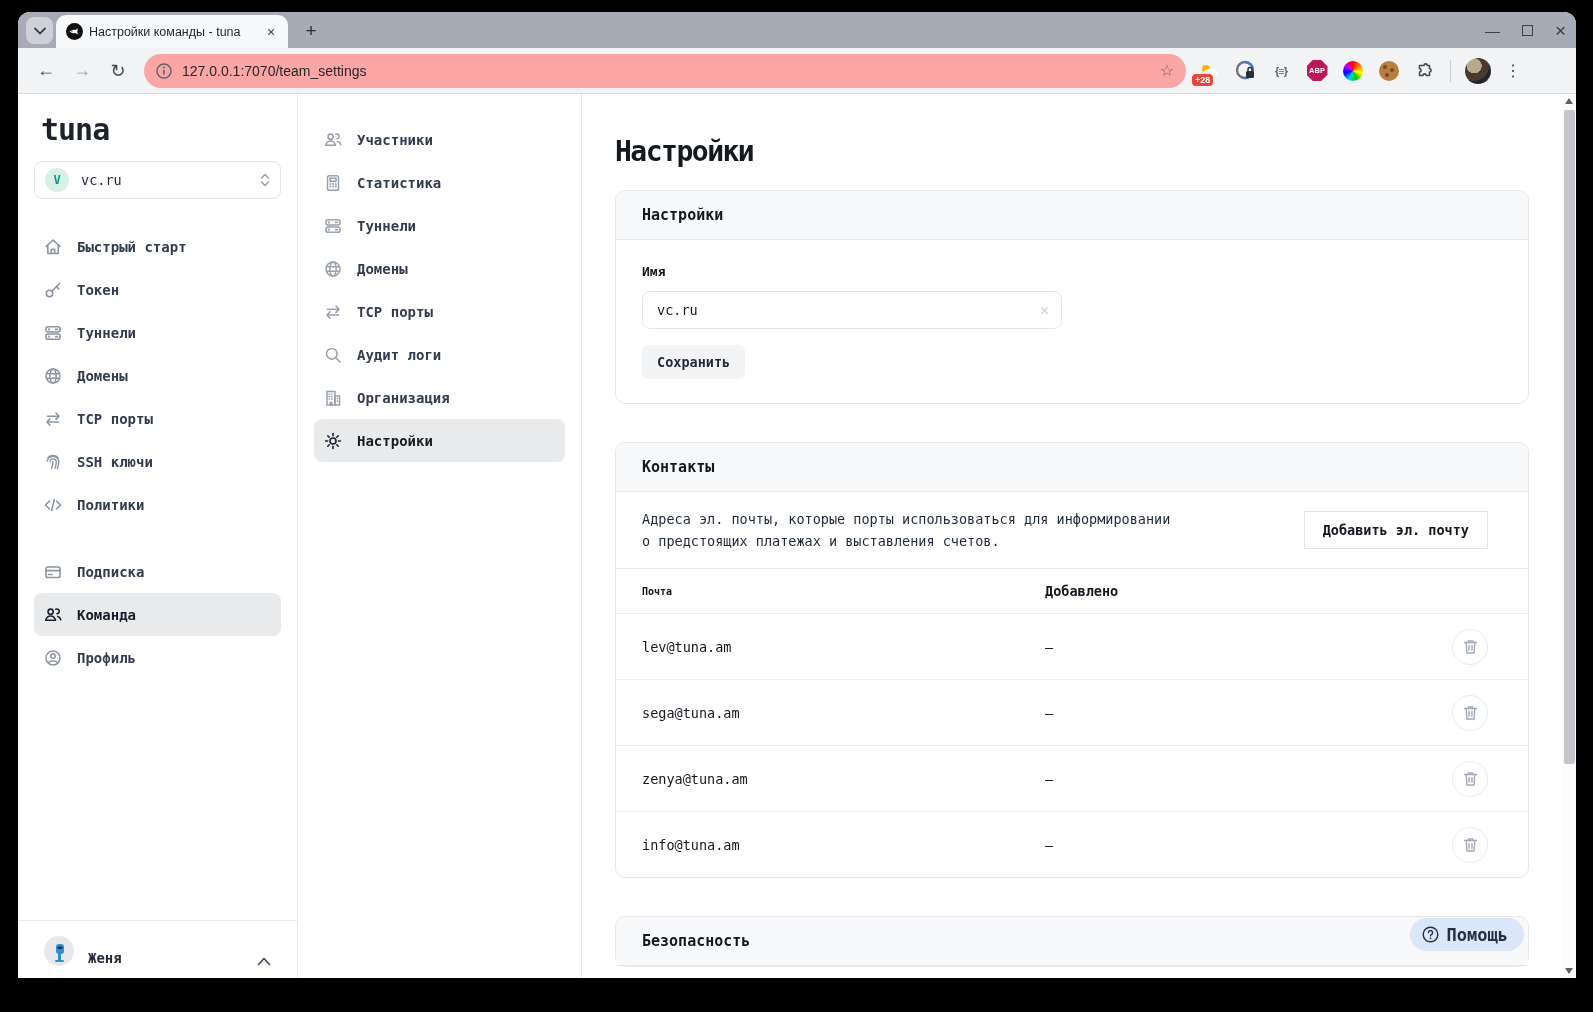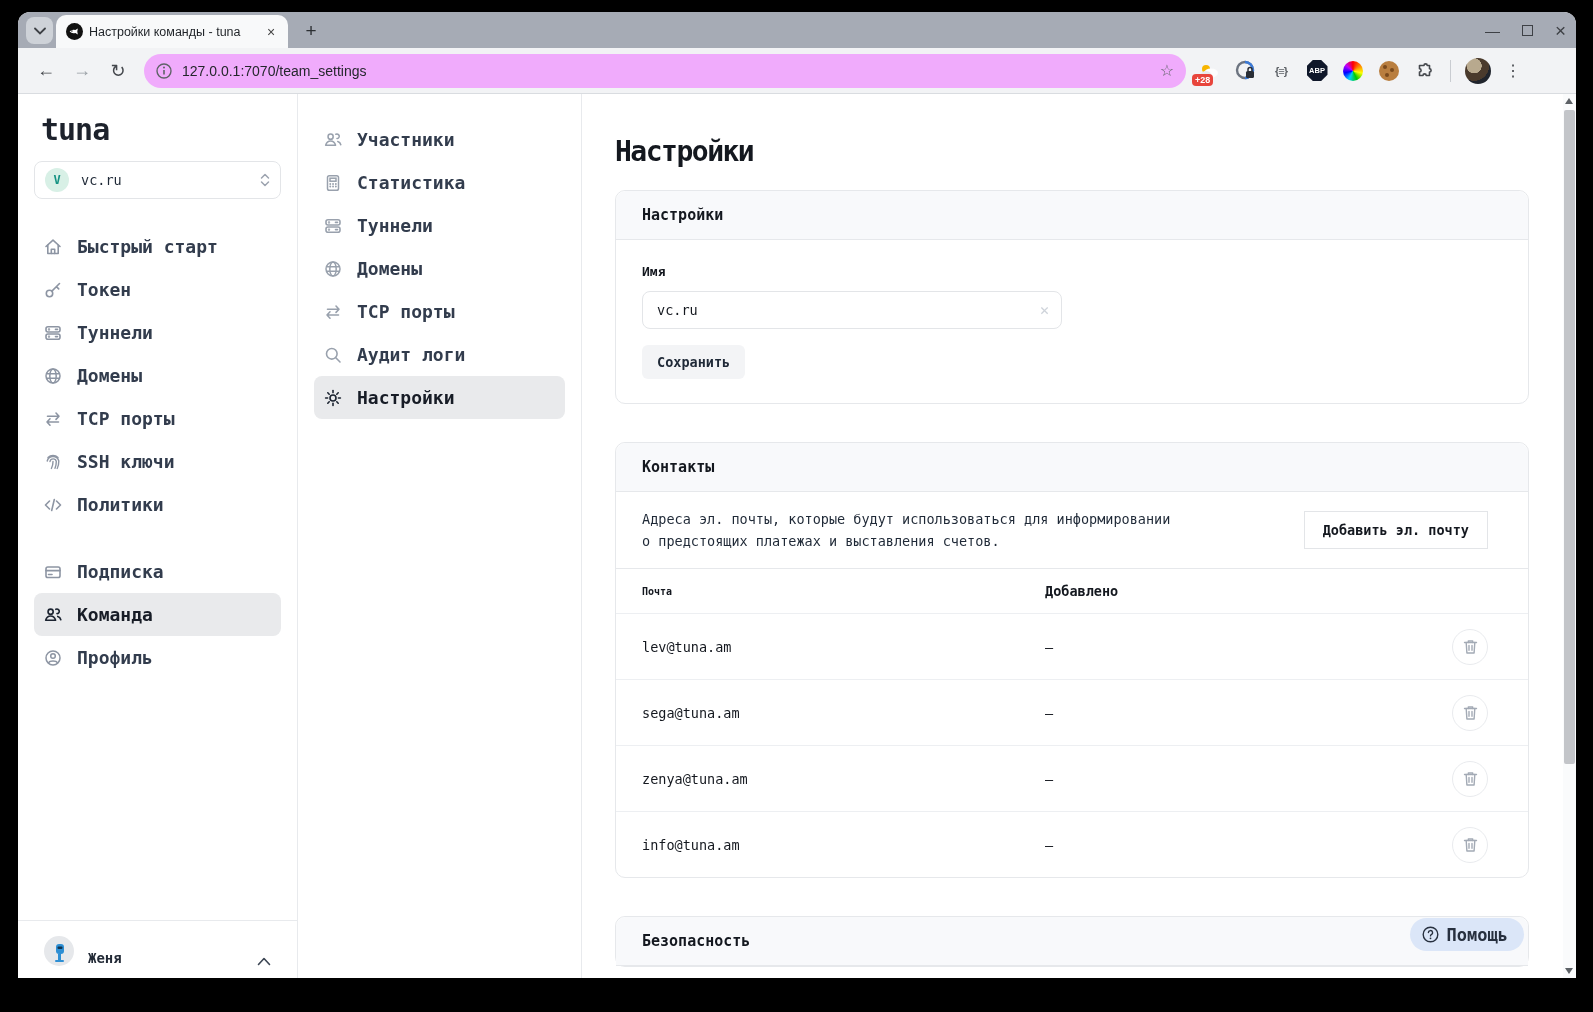--- a/index.html
+++ b/index.html
@@ -26,30 +26,30 @@
   .wcontrols { position:absolute; right:10px; top:0; height:36px; display:flex; align-items:center; gap:22px; }
   .wbtn { color:#3e4146; font-size:15px; line-height:1; display:flex; align-items:center; justify-content:center; }
   .wmax { width:11px; height:11px; border:1.6px solid #3e4146; }
 
   
   .toolbar { height:46px; flex:0 0 46px; background:#f2f3f5; display:flex; align-items:center;
              padding:0 10px; border-bottom:1px solid #d9dce0; }
   .navbtn { width:30px; height:30px; display:flex; align-items:center; justify-content:center;
             font-size:18px; color:#45484d; margin:0 3px; }
   .navbtn.disabled { color:#9aa0a6; }
-  .urlbar { height:34px; background:#f0abfc; border-radius:17px; flex:0 0 1042px; margin-left:8px;
+  .urlbar { height:34px; background:#fca5a5; border-radius:17px; flex:0 0 1042px; margin-left:8px;
             display:flex; align-items:center; padding:0 12px; }
   .url-text { font-size:14px; color:#24272c; margin-left:10px; flex:1; }
   .star { font-size:16px; color:#5f6368; }
   .extrow { display:flex; align-items:center; margin-left:12px; gap:14px; }
   .ext { position:relative; width:22px; height:22px; display:flex; align-items:center; justify-content:center; }
   .badge { position:absolute; left:-6px; bottom:-4px; background:#e8453c; color:#fff; font-size:9px;
            font-weight:bold; border-radius:4px; padding:1px 3px; }
   .braces { font-size:11px; color:#5f6368; font-weight:bold; letter-spacing:-1px; }
-  .abp { width:21px; height:21px; background:#0f172a; border-radius:5px; color:#fff; font-size:7.5px;
+  .abp { width:21px; height:21px; background:#be185d; border-radius:5px; color:#fff; font-size:7.5px;
          font-weight:bold; display:flex; align-items:center; justify-content:center;
          clip-path:polygon(30% 0,70% 0,100% 30%,100% 70%,70% 100%,30% 100%,0 70%,0 30%); }
   .wheel { width:20px; height:20px; border-radius:50%;
            background:conic-gradient(#f00,#ff8000,#ff0,#0c0,#00cfff,#00f,#c000ff,#f00); }
   .cookie { width:20px; height:20px; border-radius:50%; background:#b97e3f; position:relative; }
   .cookie i { position:absolute; width:4px; height:4px; border-radius:50%; background:#7a4a1d; }
   .sep { width:1px; height:22px; background:#c9ccd1; }
   .avatar-browser { width:26px; height:26px; border-radius:50%;
            background:radial-gradient(circle at 35% 30%, #b8a98e 0 30%, #4a3a2c 31% 60%, #20242c 61%); }
   .dots { font-size:16px; color:#43464b; }
@@ -61,21 +61,21 @@
              flex-direction:column; padding:18px 16px 0; }
   .logo { font-size:30px; font-weight:bold; color:#1d222c; letter-spacing:-1px; padding-left:7px; }
   .workspace { margin-top:14px; height:38px; border:1px solid #e3e5e8; border-radius:8px;
                display:flex; align-items:center; padding:0 10px; background:#fff; }
   .ws-avatar { width:24px; height:24px; border-radius:50%; background:#d8f0e6; color:#159383;
                font-size:12px; font-weight:bold; display:flex; align-items:center; justify-content:center; }
   .ws-name { font-size:13.5px; color:#1f2937; margin-left:12px; flex:1; }
   .nav { margin-top:26px; }
   .nav-item { height:43px; display:flex; align-items:center; padding:0 9px; border-radius:8px; }
   .nav-item .ic { width:20px; height:20px; flex:0 0 20px; display:flex; align-items:center; justify-content:center; }
-  .nav-item .lbl { margin-left:14px; font-size:18px; font-weight:600; color:#323c4d; white-space:nowrap; }
+  .nav-item .lbl { margin-left:14px; font-size:14px; font-weight:600; color:#323c4d; white-space:nowrap; }
   .nav-item.sel { background:#e9eaec; }
   .nav-item.sel .lbl { color:#171c26; font-weight:bold; }
   .nav-gap { margin-top:24px; }
   .side-footer { margin-top:auto; border-top:1px solid #e8eaed; margin-left:-16px; margin-right:-16px;
                  padding:9px 26px 12px; display:flex; align-items:flex-end; height:58px; flex:0 0 58px; }
   .user-avatar { width:30px; height:30px; border-radius:50%; background:#e6e8eb; position:relative; overflow:hidden; }
   .user-name { margin-left:14px; font-size:14px; font-weight:bold; color:#222a36; flex:1; }
 
   .submenu { width:284px; flex:0 0 284px; border-right:1px solid #e8eaed; padding:24px 16px 0; }
   .submenu .nav-item { height:43px; }
@@ -404,20 +404,31 @@
       </div>
       <div class="nav-item">
         <span class="ic">
             <svg width="20" height="20" viewBox="0 0 20 20" fill="none" stroke="#99a1ad" stroke-width="1.6" stroke-linecap="round">
               <circle cx="8.8" cy="8.8" r="5.3"></circle>
               <path d="M12.8 12.8 L17 17"></path>
             </svg>
           </span>
         <span class="lbl">Аудит логи</span>
       </div>
+      <div class="nav-item">
+        <span class="ic">
+            <svg width="20" height="20" viewBox="0 0 20 20" fill="none" stroke="#99a1ad" stroke-width="1.5" stroke-linecap="round">
+              <rect x="4" y="3.5" width="8" height="13.5"></rect>
+              <rect x="12" y="8" width="4.5" height="9"></rect>
+              <path d="M6.2 6 h.1 M8.8 6 h.1 M6.2 8.5 h.1 M8.8 8.5 h.1 M6.2 11 h.1 M8.8 11 h.1 M14.2 10.5 h.1 M14.2 13 h.1" stroke-width="1.7"></path>
+              <path d="M7.2 17 v-2.5 h1.6 V17"></path>
+            </svg>
+          </span>
+        <span class="lbl">Организация</span>
+      </div>
       <div class="nav-item sel">
         <span class="ic">
             <svg width="20" height="20" viewBox="0 0 20 20" fill="none" stroke="#1b2330" stroke-width="1.6" stroke-linecap="round">
               <circle cx="10" cy="10" r="3"></circle>
               <g>
                 <line x1="10" y1="2.6" x2="10" y2="4.6"></line>
                 <line x1="10" y1="15.4" x2="10" y2="17.4"></line>
                 <line x1="2.6" y1="10" x2="4.6" y2="10"></line>
                 <line x1="15.4" y1="10" x2="17.4" y2="10"></line>
                 <line x1="4.8" y1="4.8" x2="6.2" y2="6.2"></line>
@@ -443,21 +454,21 @@
             <span class="clear-x">✕</span>
           </div>
           <span class="btn-save">Сохранить</span>
         </div>
       </div>
 
       <div class="card card2">
         <div class="card-h">Контакты</div>
         <div class="desc-row">
           <div class="desc-text">
-            <div>Адреса эл. почты, которые будут использоваться для информировании</div>
+            <div>Адреса эл. почты, которые порты использоваться для информировании</div>
             <div>о предстоящих платежах и выставления счетов.</div>
           </div>
           <span class="btn-add">Добавить эл. почту</span>
         </div>
         <div class="t-head">
           <span class="c1">Почта</span>
           <span class="c2">Добавлено</span>
         </div>
         <div class="t-row">
           <span class="c1">lev@tuna.am</span>

